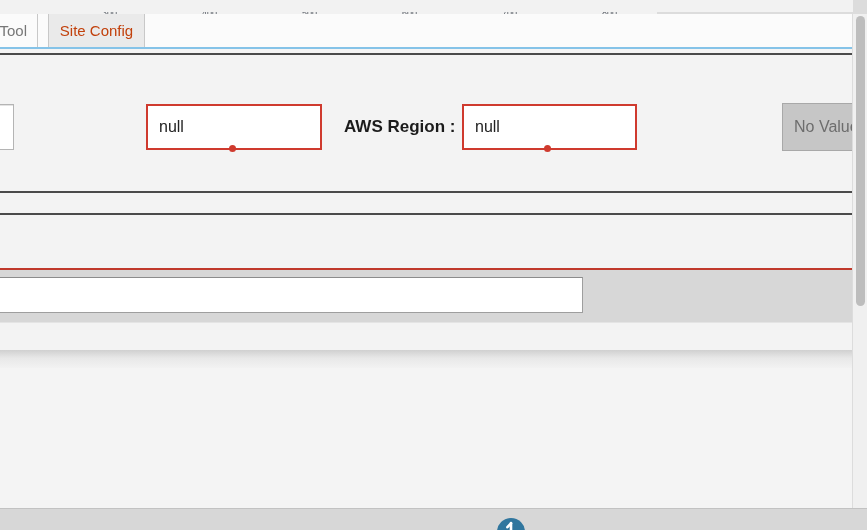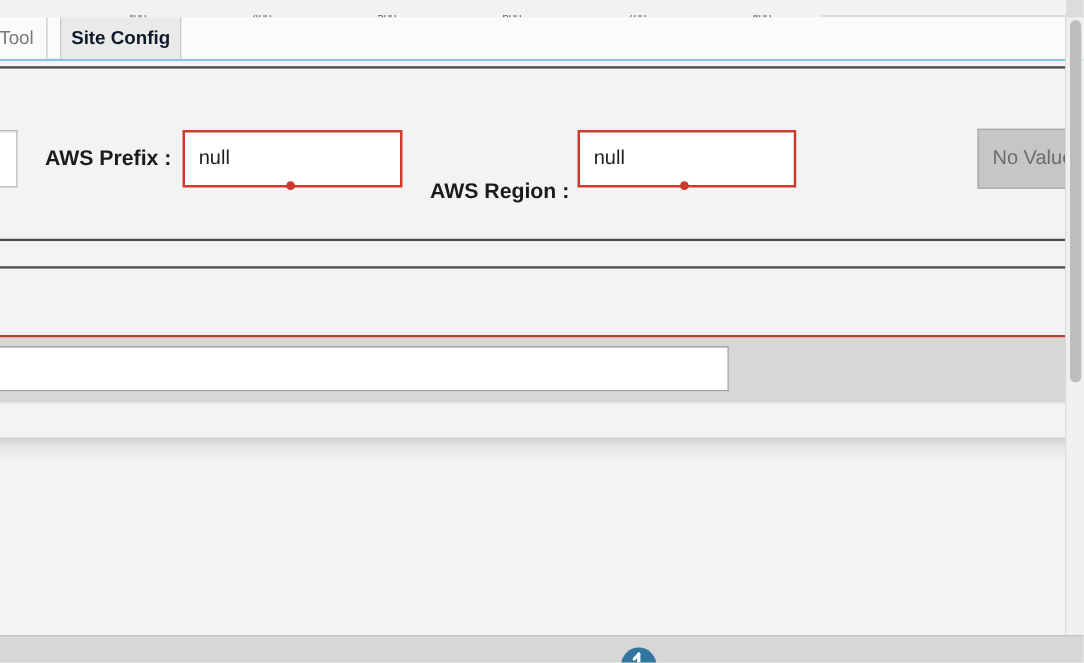--- a/index.html
+++ b/index.html
@@ -89,22 +89,22 @@
     font-size: 15px;
     color: #777777;
     background: #fbfbfb;
     border-right: 1px solid #c8c8c8;
     padding: 0 14px;
     white-space: nowrap;
     cursor: pointer;
   }
   .tab.active {
     background: #eaeaea;
-    color: #0f172a;
-    font-weight: bold;
+    color: #c2410c;
+    font-weight: normal;
     border-left: 1px solid #c8c8c8;
   }
   .tab-rest {
     position: absolute;
     left: 145px;
     top: 0;
     right: 0;
     height: 33px;
     background: #fbfbfb;
   }
@@ -405,27 +405,26 @@
 
   <div class="below-tabs"></div>
   <div class="hline-dark l1"></div>
 
   <div class="form-band"></div>
 
   <div class="input-box plain" style="left:-14px;width:28px;">
     <span></span>
   </div>
 
-  <div class="label" style="left:36px;">AWS Prefix :</div>
   <div class="input-box err" style="left:146px;width:176px;">
     <span>null</span>
   </div>
   <div class="err-dot" style="left:229px;"></div>
 
-  <div class="label" style="left:344px;margin-top:26px;">AWS Region :</div>
+  <div class="label" style="left:344px;">AWS Region :</div>
   <div class="input-box err" style="left:462px;width:175px;">
     <span>null</span>
   </div>
   <div class="err-dot" style="left:544px;"></div>
 
   <div class="input-box disabled" style="left:782px;width:84px;height:48px;top:103px;">
     <span>No Value</span>
   </div>
 
   <div class="hline-dark l2"></div>

